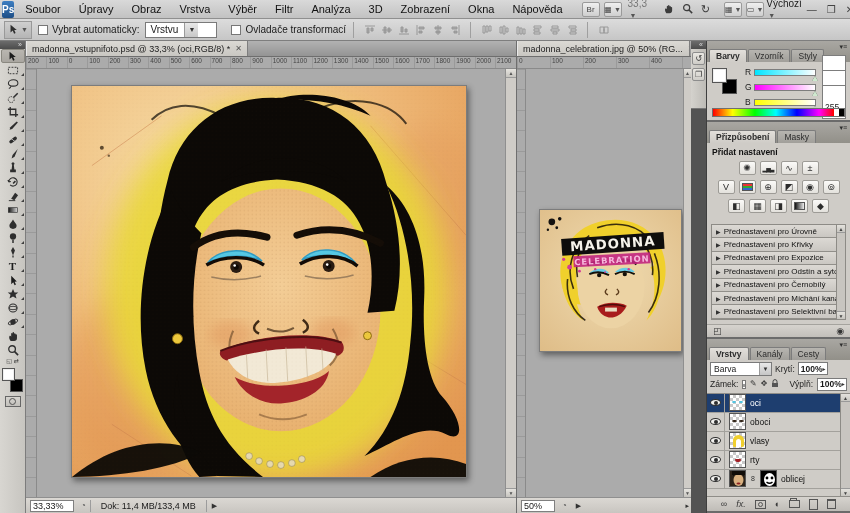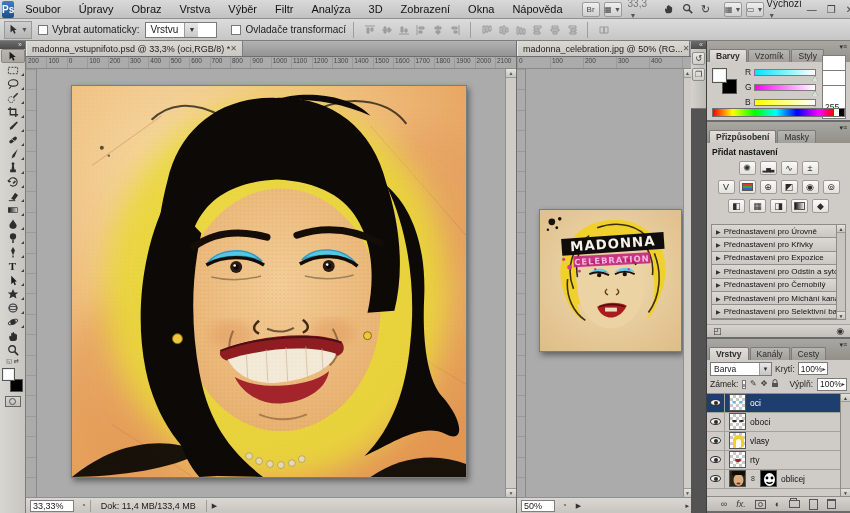--- a/index.html
+++ b/index.html
@@ -40,21 +40,21 @@
   .swB { position:absolute; right:1px; bottom:0; width:13px; height:13px; background:#000; border:1px solid #555; }
   .mini-sw { width:18px; height:7px; margin:2px auto 0; font-size:6px; color:#333; text-align:center; line-height:5px; }
   .qmask { width:16px; height:11px; border:1px solid #666; margin:4px auto 0; background:linear-gradient(#d6d4cf,#c2c0bb); display:flex; align-items:center; justify-content:center; }
   .qmask i { width:7px; height:7px; border:1px solid #555; border-radius:50%; display:block; }
 
   
   .docwin { top:41px; height:472px; background:#ababab; }
   #doc1 { left:26px; width:490px; }
   #doc2 { left:516px; width:175px; border-left:1px solid #6e6e6e; }
   .tabstrip { height:16px; background:linear-gradient(#b2b2b2,#949494); border-bottom:1px solid #6e6e6e; display:flex; }
-  .tab { background:linear-gradient(#dbd9d4,#c9c7c2); border-right:1px solid #7e7e7e; border-left:1px solid #e9e9e9; padding:0 5px; font-size:9px; line-height:16px; color:#1d1d1d; white-space:nowrap; overflow:hidden; display:flex; align-items:center; }
+  .tab { background:linear-gradient(#dbd9d4,#c9c7c2); border-right:1px solid #7e7e7e; border-left:1px solid #e9e9e9; padding:0 5px; font-size:9px; line-height:16px; color:#1d1d1d; white-space:nowrap; overflow:hidden; display:flex; align-items:center; gap:5px; }
   .tab .tx { font-size:8px; color:#555; }
   .hruler { height:12px; background:linear-gradient(#f0eeea,#e0ddd8); border-bottom:1px solid #8a8a8a; position:relative; overflow:hidden;
             background-image:repeating-linear-gradient(to right,#9a9a9a 0 1px,transparent 1px 20.4px); background-position:bottom; }
   .hruler .nums { position:absolute; left:0; top:0; display:flex; }
   .rn { width:20.4px; flex:0 0 20.4px; font-size:6.5px; color:#444; padding-left:2px; overflow:hidden; }
   #doc2 .hruler { background-image:repeating-linear-gradient(to right,#9a9a9a 0 1px,transparent 1px 33px); }
   #doc2 .rn { width:33px; flex:0 0 33px; }
   .vruler { position:absolute; left:0; top:28px; bottom:16px; width:11px; background:linear-gradient(90deg,#efede9,#dfdcd7); border-right:1px solid #8a8a8a;
             background-image:repeating-linear-gradient(to bottom,#9a9a9a 0 1px,transparent 1px 20.4px); }
   .canvas-area { position:absolute; left:11px; right:11px; top:28px; bottom:16px; background:#ababab; overflow:hidden; }
@@ -120,21 +120,21 @@
   .pfoot { height:13px; display:flex; justify-content:space-between; align-items:center; padding:0 6px; border-top:1px solid #a5a39e; background:linear-gradient(#d6d3ce,#c2bfba); font-size:9px; color:#333; }
 
   
   #layers { flex:1; display:flex; flex-direction:column; }
   #layers .pbody { flex:1; display:flex; flex-direction:column; }
   .lcontrols { display:flex; align-items:center; padding:2px 3px; gap:3px; }
   .blendsel { width:62px; height:14px; background:#fff; border:1px solid #7a7a7a; font-size:8.5px; display:flex; align-items:center; }
   .blendsel span.v { flex:1; padding-left:3px; }
   .blendsel .ddbtn { width:12px; height:100%; background:linear-gradient(#e8e8e8,#c6c6c6); border-left:1px solid #9a9a9a; font-size:6px; text-align:center; line-height:12px; color:#333; }
   .slab { font-size:8.5px; color:#1c1c1c; }
-  .pctbox { width:30px; height:13px; background:#fff; border:1px solid #7a7a7a; font-size:8.5px; line-height:12px; padding:0 2px; display:flex; justify-content:space-between; align-items:center; }
+  .pctbox { width:30px; height:13px; background:#fff; border:1px solid #7a7a7a; font-size:8.5px; line-height:12px; padding:0 2px; display:flex; justify-content:space-between; align-items:center;font-weight:bold; }
   .pctbox i { font-style:normal; font-size:6px; color:#333; }
   .lockrow { display:flex; align-items:center; padding:0 3px 2px 3px; gap:4px; }
   .lockico { font-size:8px; color:#3a3a3a; line-height:10px; }
   .lk-checker { width:9px; height:9px; background:repeating-conic-gradient(#999 0 25%,#fff 0 50%) 0 0/6px 6px; border:1px solid #777; }
   .llist { flex:1; background:#cfccc7; border-top:1px solid #8f8d88; position:relative; overflow:hidden; padding-right:10px; }
   .lrow { height:19px; display:flex; align-items:center; border-bottom:1px solid #a3a19c; background:#cfccc7; }
   .lrow.sel { background:#1e3e6f; }
   .lrow.sel .lname { color:#fff; }
   .eyebox { width:18px; height:100%; border-right:1px solid #a3a19c; display:flex; align-items:center; justify-content:center; flex:0 0 18px; }
   .eye { width:11px; height:7px; border:1px solid #2e2e2e; border-radius:50%; position:relative; background:#f2f1ee; }

